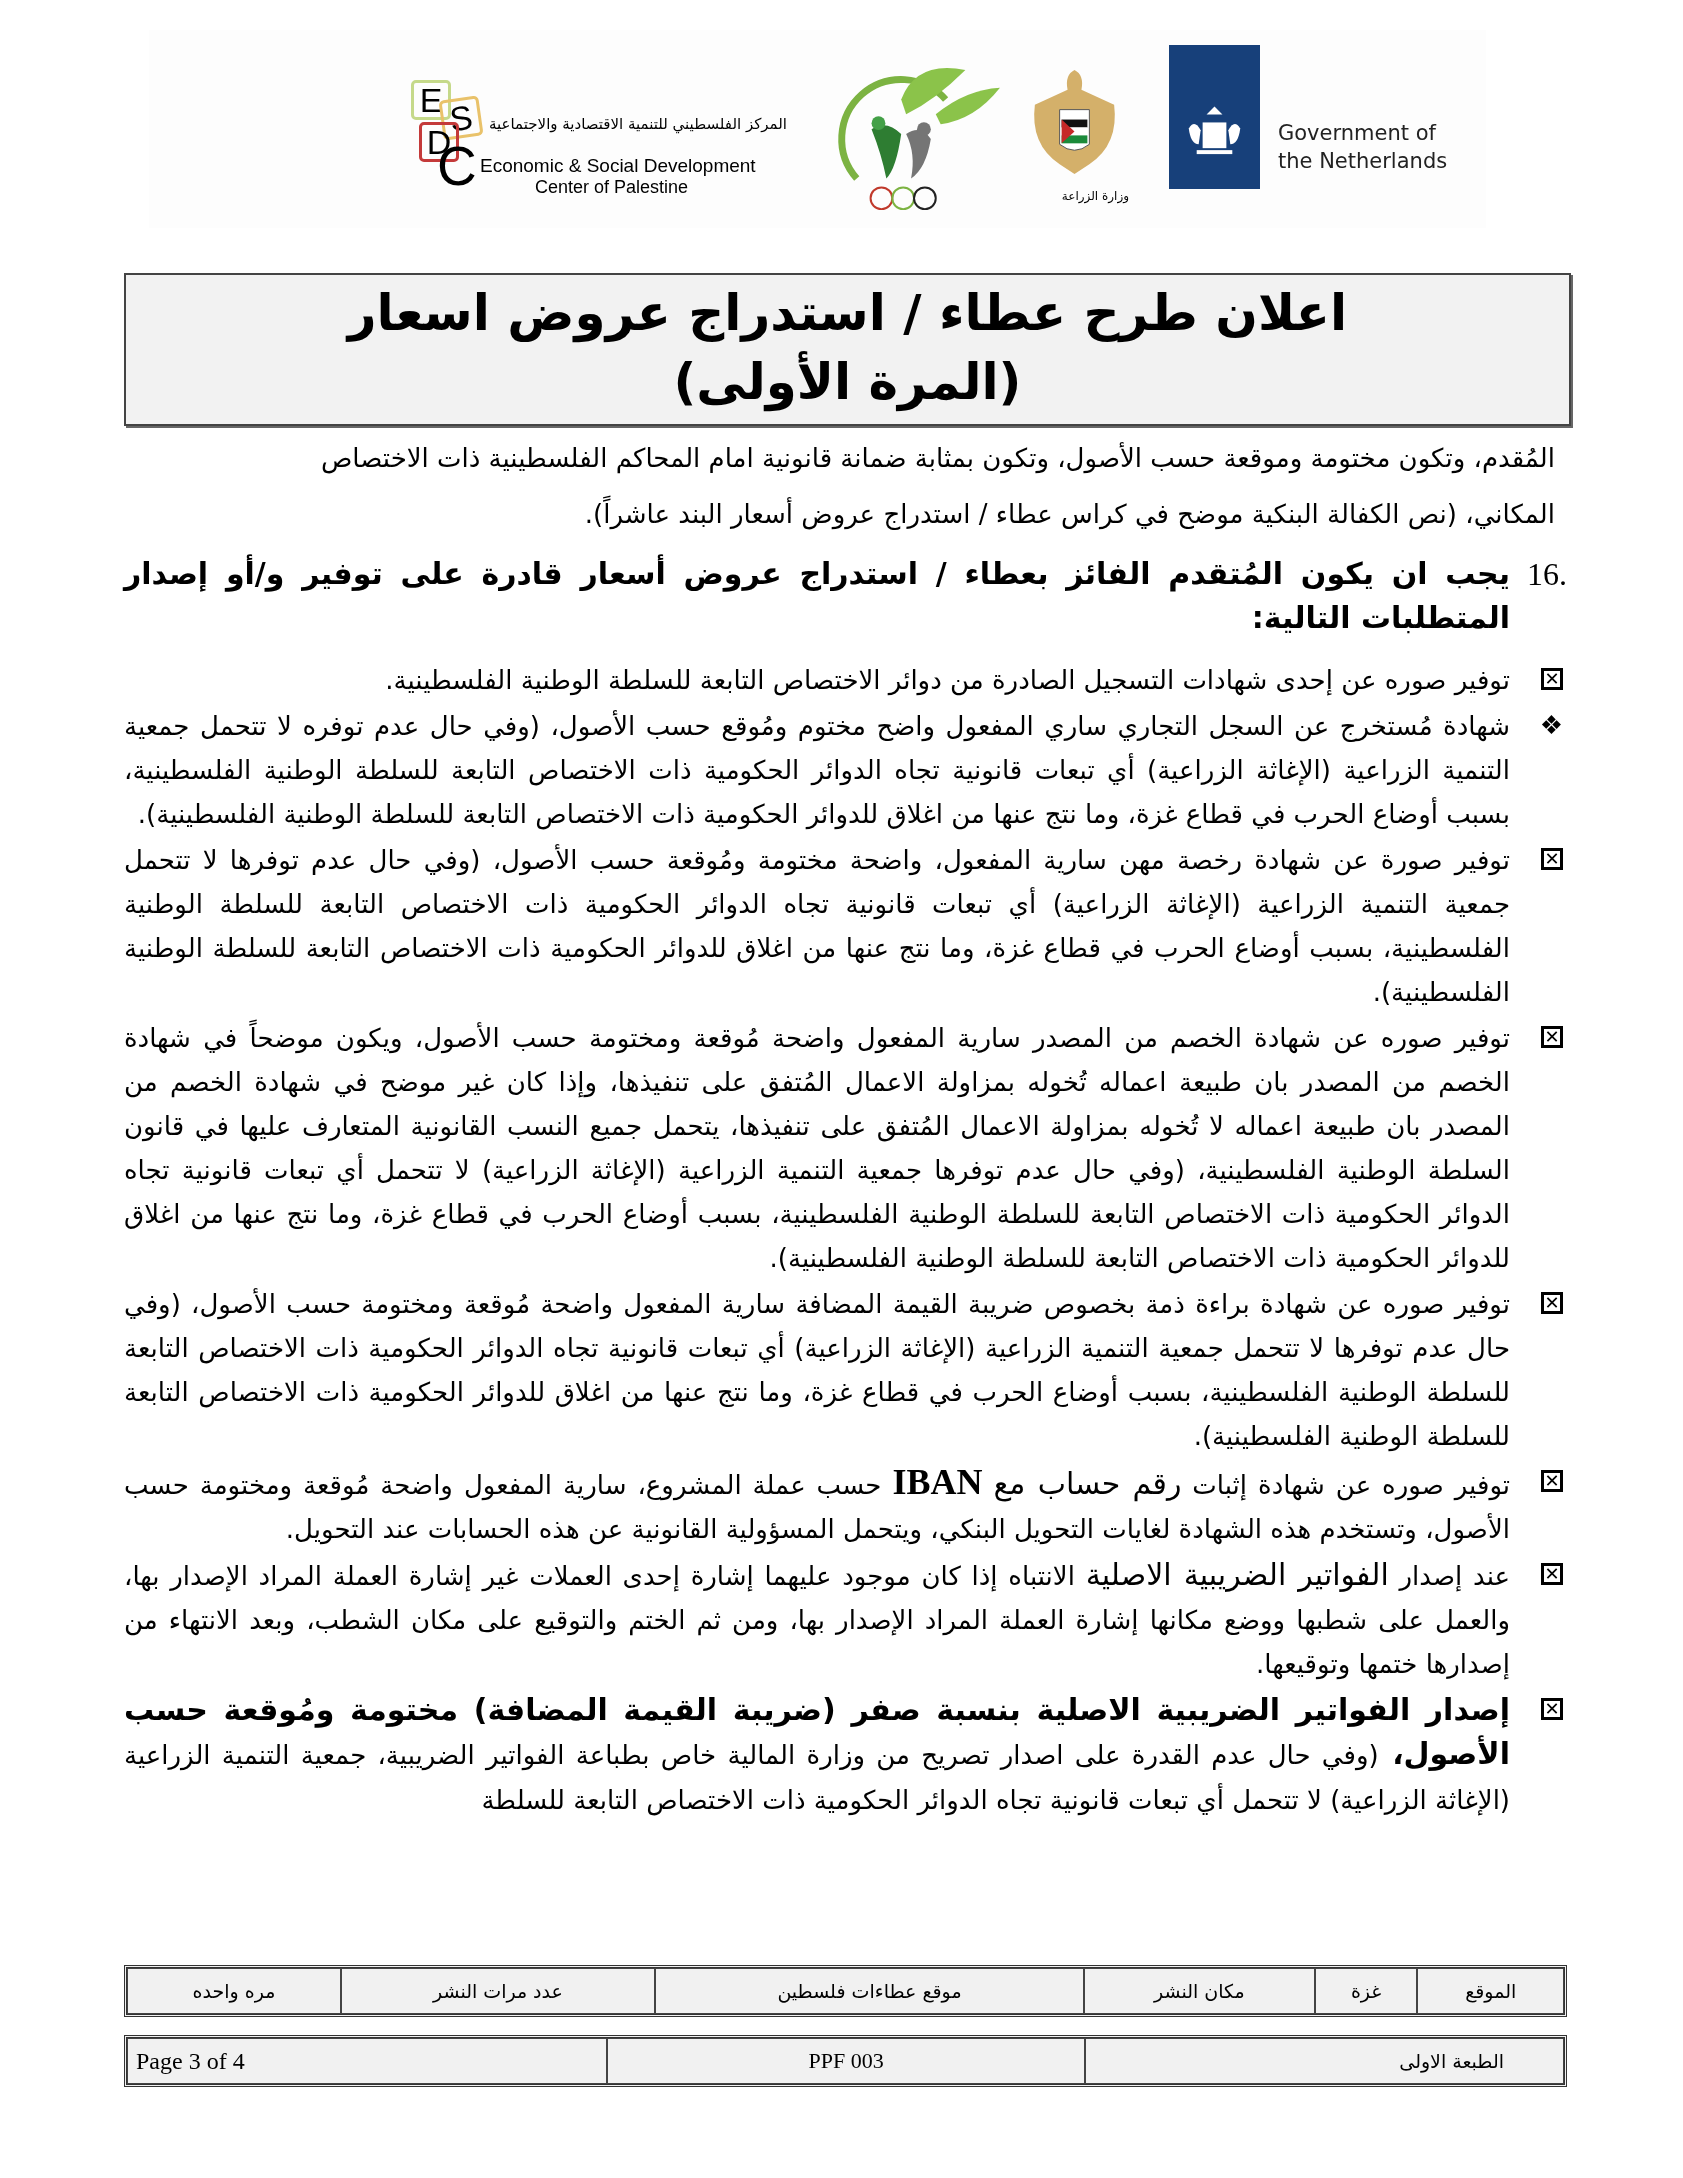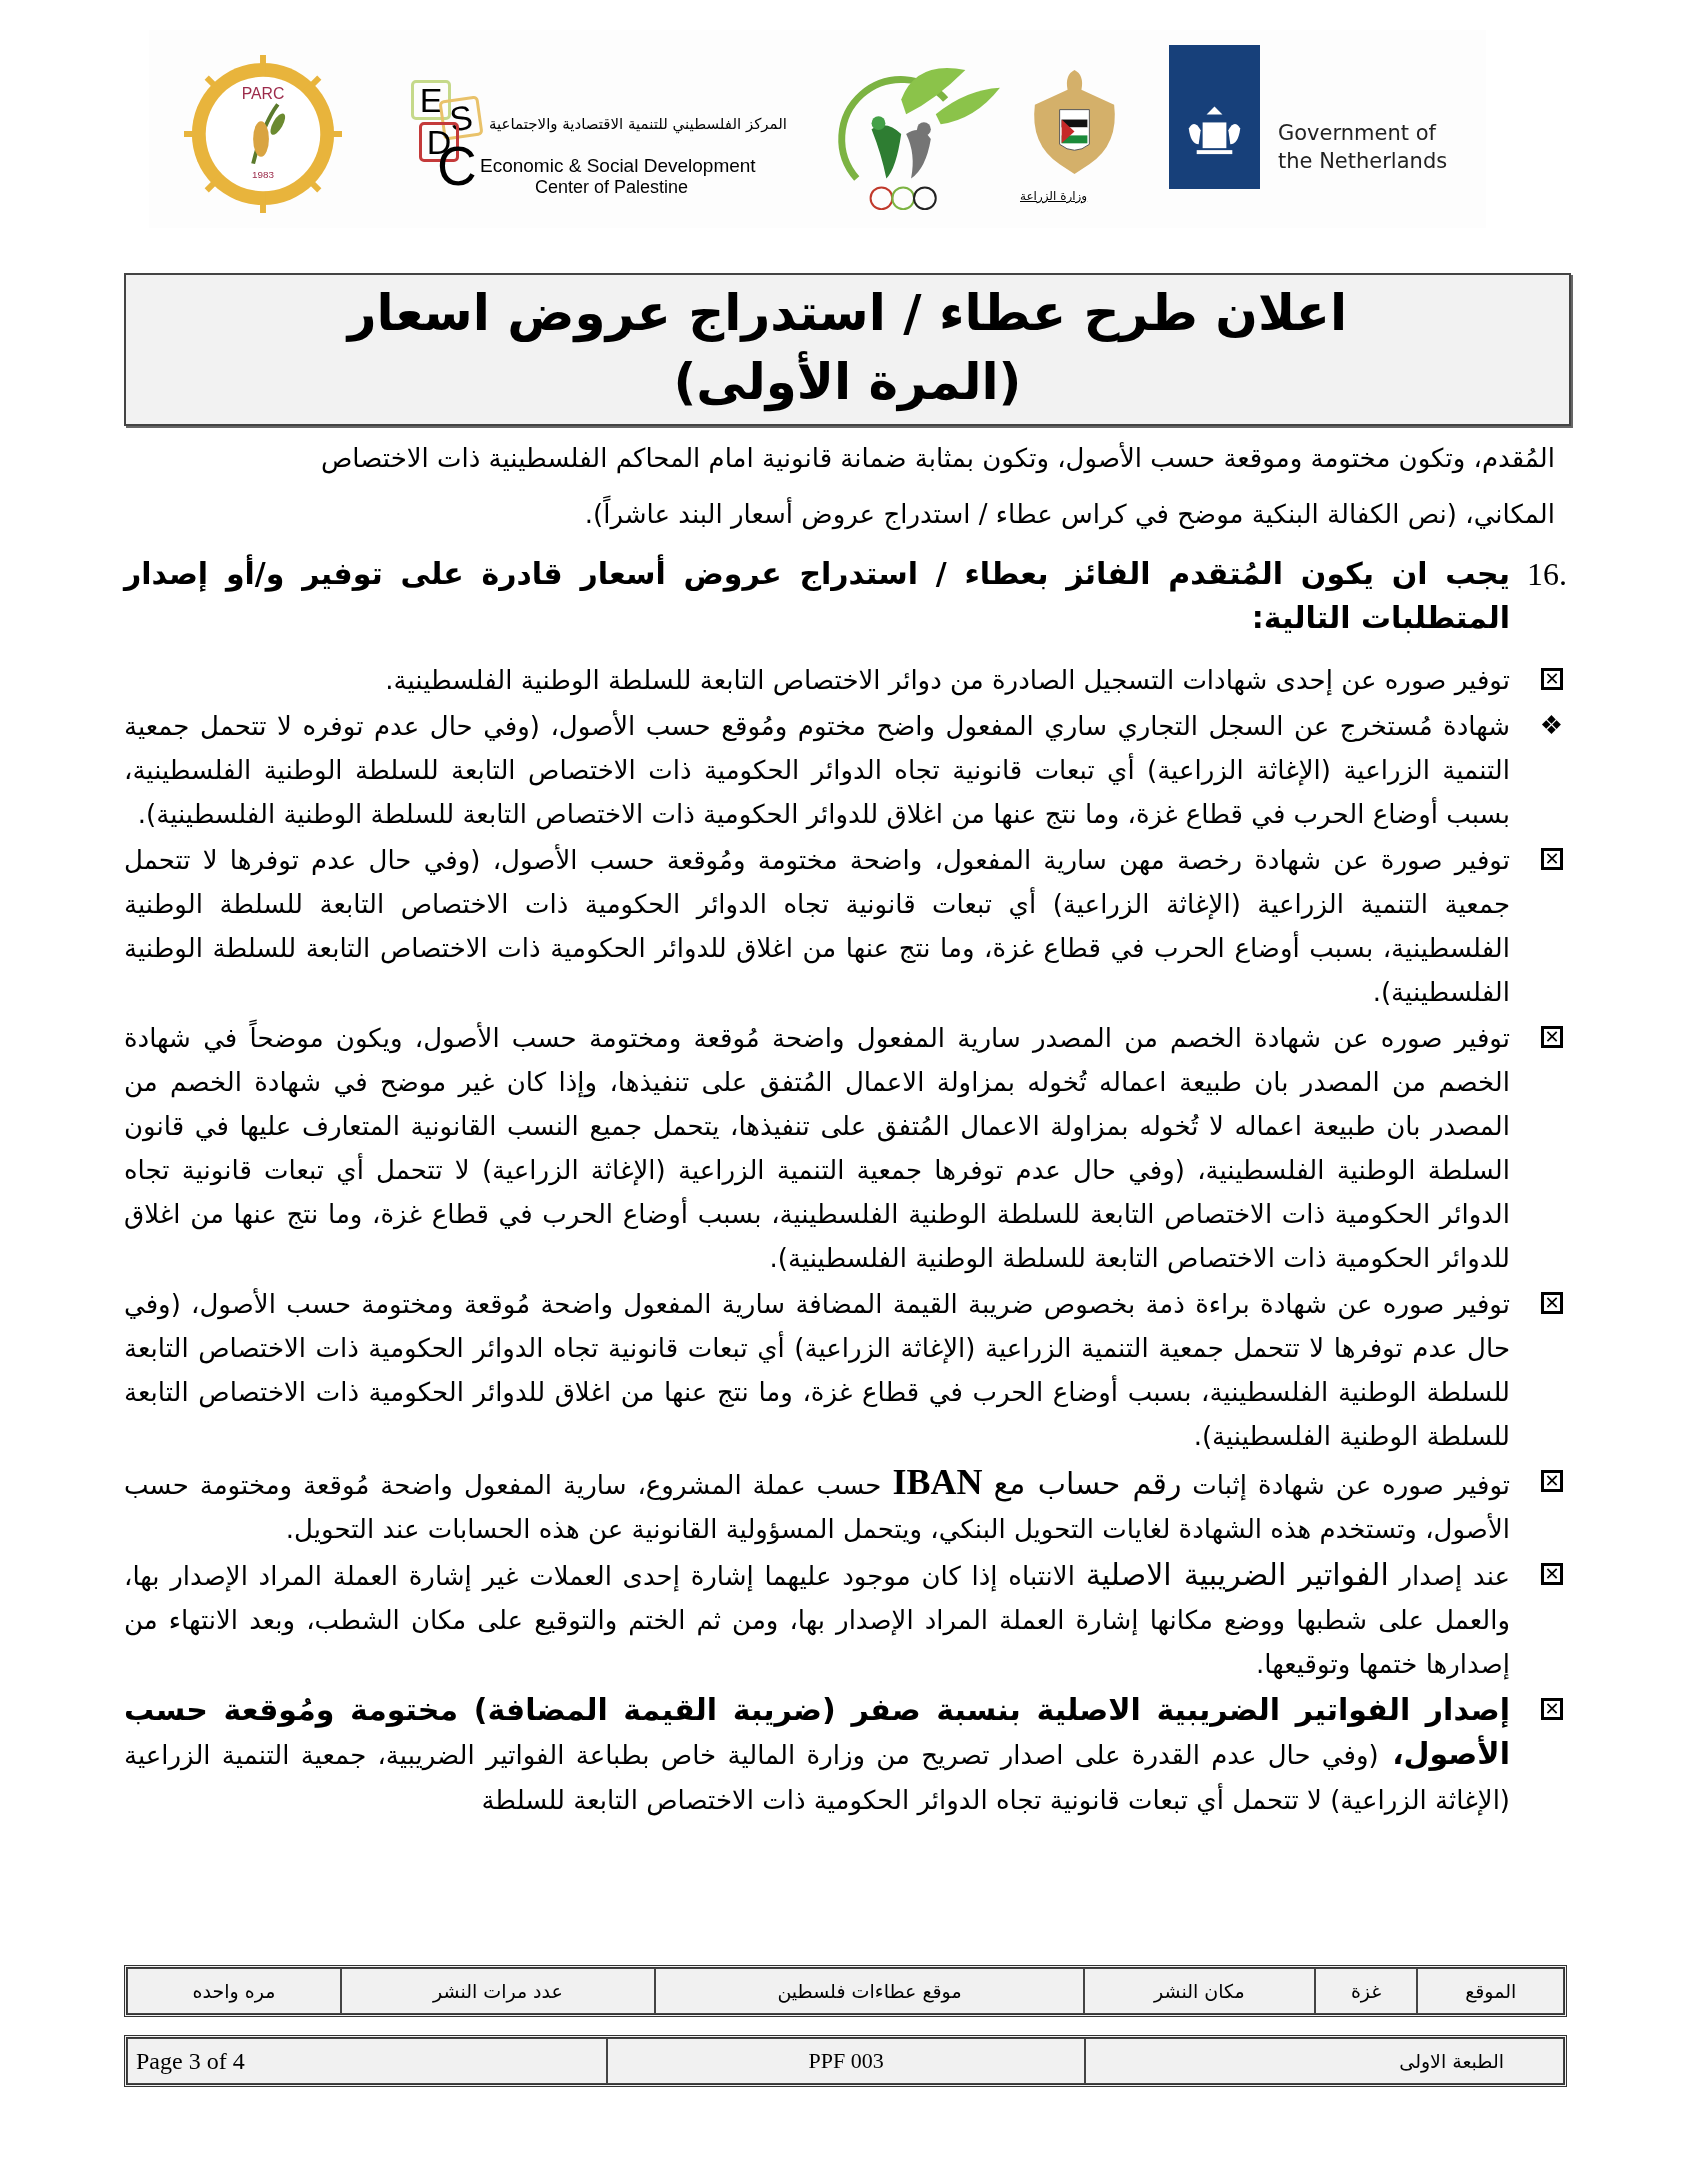--- a/index.html
+++ b/index.html
@@ -13,21 +13,21 @@
   .esdc .blk { position: absolute; width: 34px; height: 34px; border-radius: 5px; font: 34px/34px "Liberation Sans", sans-serif; text-align: center; }
   .esdc .b-e { left: 0; top: 0; border: 3px solid #c5d98a; }
   .esdc .b-s { left: 30px; top: 18px; border: 3px solid #e9c26a; transform: rotate(-8deg); }
   .esdc .b-d { left: 8px; top: 42px; border: 3px solid #c43a3a; }
   .esdc .c-letter { position: absolute; left: 26px; top: 59px; font: 55px/55px "Liberation Sans", sans-serif; }
   .esdc .ar { position: absolute; right: 0; top: 35px; font: 15px "DejaVu Sans", sans-serif; direction: rtl; }
   .esdc .en1 { position: absolute; left: 69px; top: 75px; font: 19px "Liberation Sans", sans-serif; white-space: nowrap; }
   .esdc .en2 { position: absolute; left: 124px; top: 97px; font: 18px "Liberation Sans", sans-serif; white-space: nowrap; }
   .sprout { left: 678px; top: 30px; width: 178px; height: 158px; }
   .moa { left: 871px; top: 35px; width: 109px; height: 158px; }
-  .moa .cap { position: absolute; left: 0; top: 124px; width: 109px; text-align: left; font: 12px "DejaVu Sans", sans-serif; direction: rtl; text-decoration: underline; }
+  .moa .cap { position: absolute; left: 0; top: 124px; width: 109px; text-align: right; font: 12px "DejaVu Sans", sans-serif; direction: rtl; }
   .nl { left: 1020px; top: 15px; width: 317px; height: 144px; }
   .nl .bar { position: absolute; left: 0; top: 0; width: 91px; height: 144px; background: #17407a; }
   .nl .txt { position: absolute; left: 109px; top: 74px; font: 21px/28px "DejaVu Sans", sans-serif; color: #222; white-space: nowrap; }
 
   
   .title-box { position: absolute; left: 124px; top: 273px; width: 1443px; height: 149px; border: 2px solid #444; background: #f2f2f2; box-shadow: 2px 2px 0 #666; text-align: center; direction: rtl; }
   .title-box .t1, .title-box .t2 { font: bold 50px/69px "DejaVu Sans", sans-serif; display: block; }
   .title-box .t1 { margin-top: 4px; }
 
   
@@ -53,39 +53,20 @@
   table.ft2 { top: 2035px; }
   table.ft2 td.right { text-align: right; padding-right: 59px; }
   table.ft2 td.left { text-align: left; font-family: "Liberation Serif", serif; font-size: 24px; direction: ltr; }
   table.ft2 td.mid { font-family: "Liberation Serif", serif; font-size: 22px; }
 </style>
 </head>
 <body>
 
 <div class="logos">
 
-  <div class="logo parc">
-    <svg width="158" height="158" viewBox="0 0 160 160">
-      <g fill="#e8b43c">
-        <circle cx="80" cy="80" r="72"></circle>
-      </g>
-      <g stroke="#e8b43c" stroke-width="6">
-        <line x1="80" y1="0" x2="80" y2="160"></line>
-          <line x1="0" y1="80" x2="160" y2="80"></line>
-        <line x1="23" y1="23" x2="137" y2="137"></line>
-          <line x1="137" y1="23" x2="23" y2="137"></line>
-      </g>
-      <circle cx="80" cy="80" r="58" fill="#fff"></circle>
-      <text x="80" y="45" text-anchor="middle" font-size="16" fill="#9c2a4a" font-family="Liberation Sans, sans-serif">PARC</text>
-      <path d="M70 110 Q80 70 95 50" stroke="#5b7a2c" stroke-width="4" fill="none"></path>
-      <ellipse cx="78" cy="85" rx="8" ry="18" fill="#d9a441"></ellipse>
-      <ellipse cx="95" cy="70" rx="5" ry="12" fill="#6b8a30" transform="rotate(30 95 70)"></ellipse>
-      <text x="80" y="125" text-anchor="middle" font-size="10" fill="#9c2a4a" font-family="Liberation Sans, sans-serif">1983</text>
-    </svg>
-  </div>
 
   <div class="logo esdc">
     <span class="blk b-e">E</span>
     <span class="blk b-s">S</span>
     <span class="blk b-d">D</span>
     <span class="c-letter">C</span>
     <span class="ar">المركز الفلسطيني للتنمية الاقتصادية والاجتماعية</span>
     <span class="en1">Economic &amp; Social Development</span>
     <span class="en2">Center of Palestine</span>
   </div>

